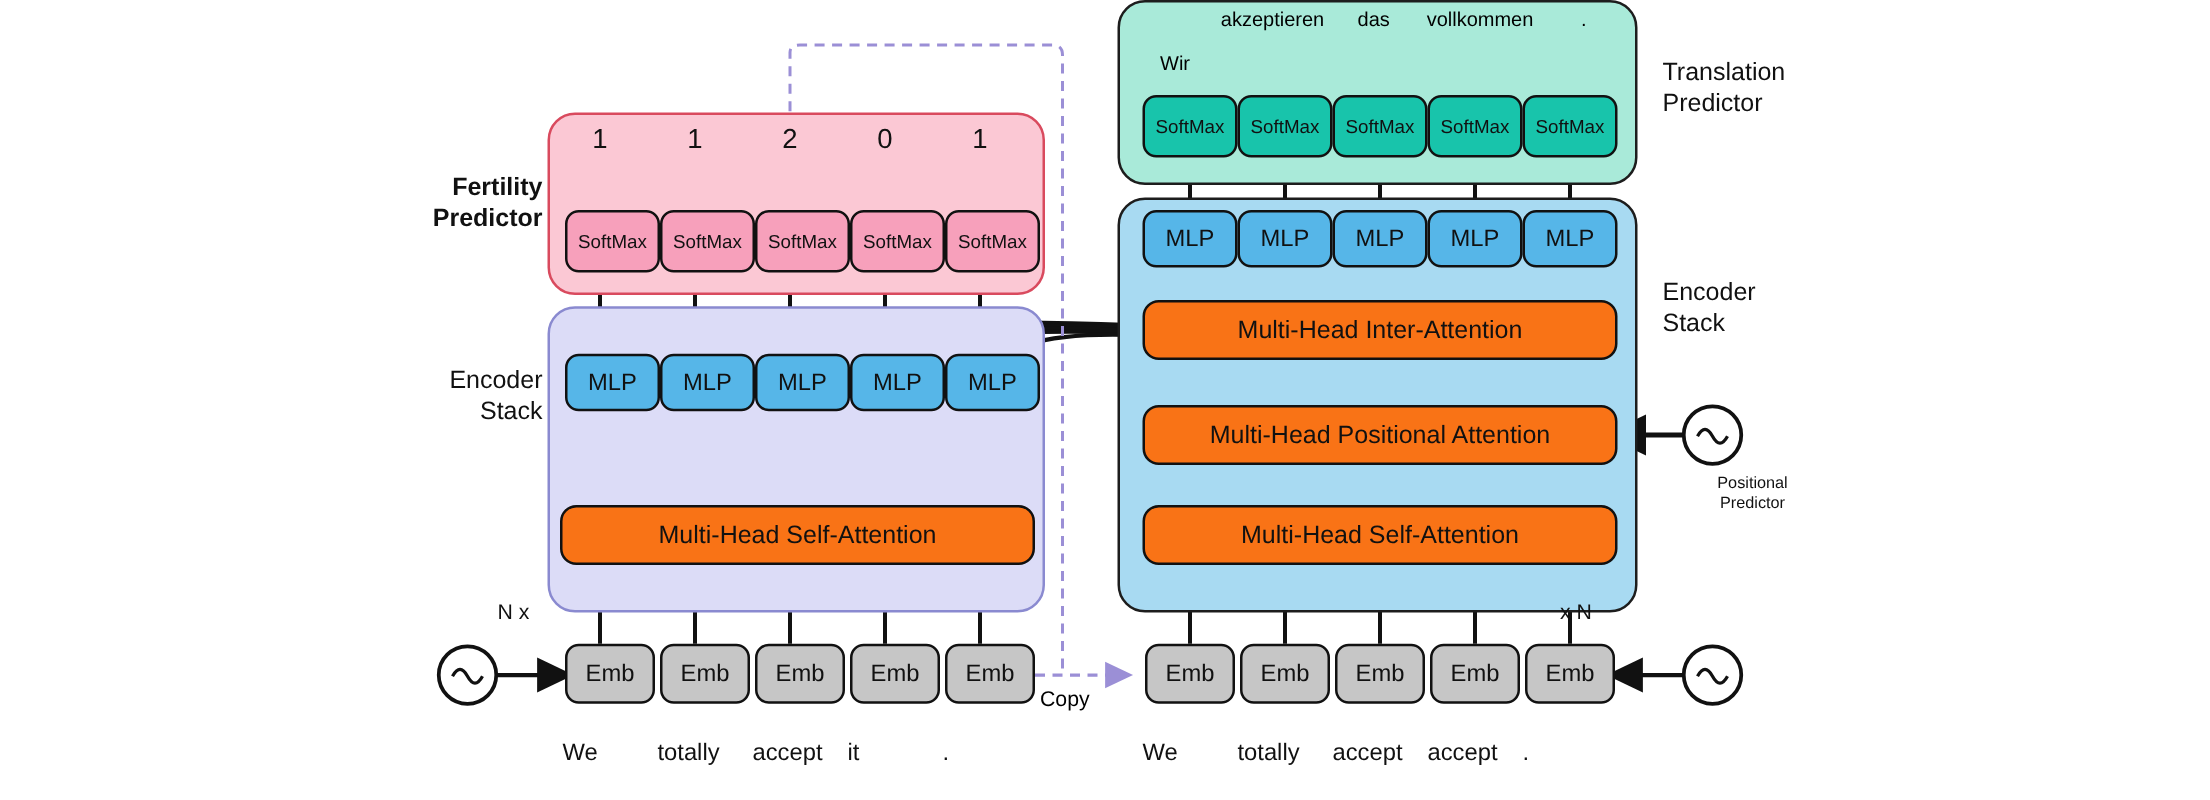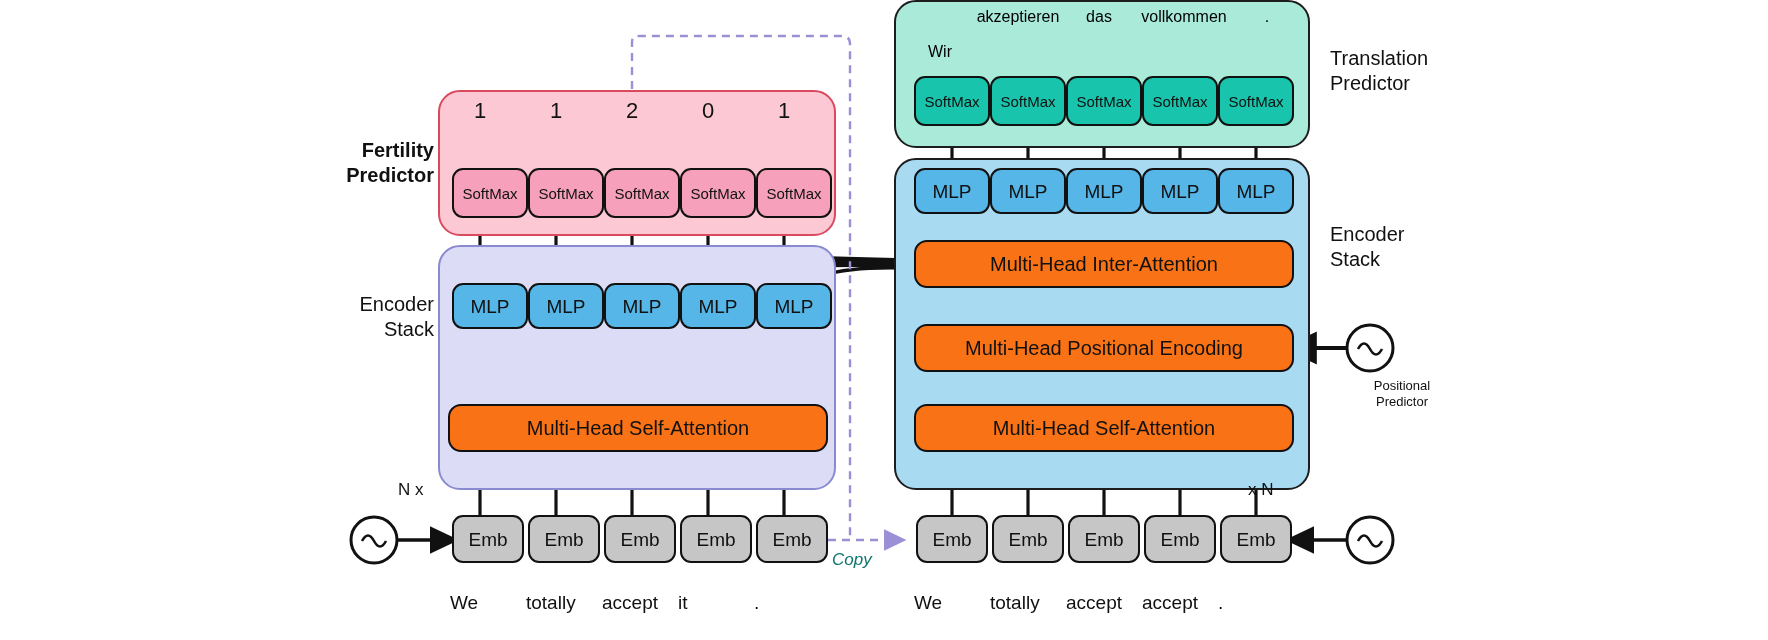--- a/index.html
+++ b/index.html
@@ -19,21 +19,21 @@
   .box-soft-teal{background:#18c4ab;border-radius:11px;}
   .box-mlp{background:#56b6e8;font-size:19px;border-radius:11px;}
   .box-emb{background:#c6c6c6;font-size:19px;border-radius:11px;}
   .wide{background:#f97316;border:2.5px solid #111;border-radius:13px;display:flex;
         align-items:center;justify-content:center;font-size:20px;color:#111;}
   
   .lbl{font-size:20px;color:#111;line-height:1.25;}
   .lbl-sm{font-size:13px;color:#111;line-height:1.2;}
   .num{font-size:22px;color:#111;text-align:center;}
   .word{font-size:19px;color:#111;text-align:left;}
-  .copy{font-size:17px;color:#0f766e;font-style:italic;}
+  .copy{font-size:17px;color:#000000;}
   .nx{font-size:17px;color:#111;}
   svg{position:absolute;left:0;top:0;overflow:visible;pointer-events:none;}
   .sent-row{display:flex;}
   .sent-row span{display:inline-block;text-align:center;}
 </style>
 </head>
 <body>
 
 <div id="stage">
 
@@ -248,21 +248,21 @@
       <span>MLP</span>
     </div>
   <div class="abs box box-mlp" style="left:1218px;top:168px;width:76px;height:46px;">
       <span>MLP</span>
     </div>
 
   <div class="abs wide" style="left:914px;top:240px;width:380px;height:48px;">
     <span>Multi-Head Inter-Attention</span>
   </div>
   <div class="abs wide" style="left:914px;top:324px;width:380px;height:48px;">
-    <span>Multi-Head Positional Encoding</span>
+    <span>Multi-Head Positional Attention</span>
   </div>
   <div class="abs wide" style="left:914px;top:404px;width:380px;height:48px;">
     <span>Multi-Head Self-Attention</span>
   </div>
 
   <div class="abs box box-mlp" style="left:452px;top:283px;width:76px;height:46px;">
       <span>MLP</span>
     </div>
   <div class="abs box box-mlp" style="left:528px;top:283px;width:76px;height:46px;">
       <span>MLP</span>

